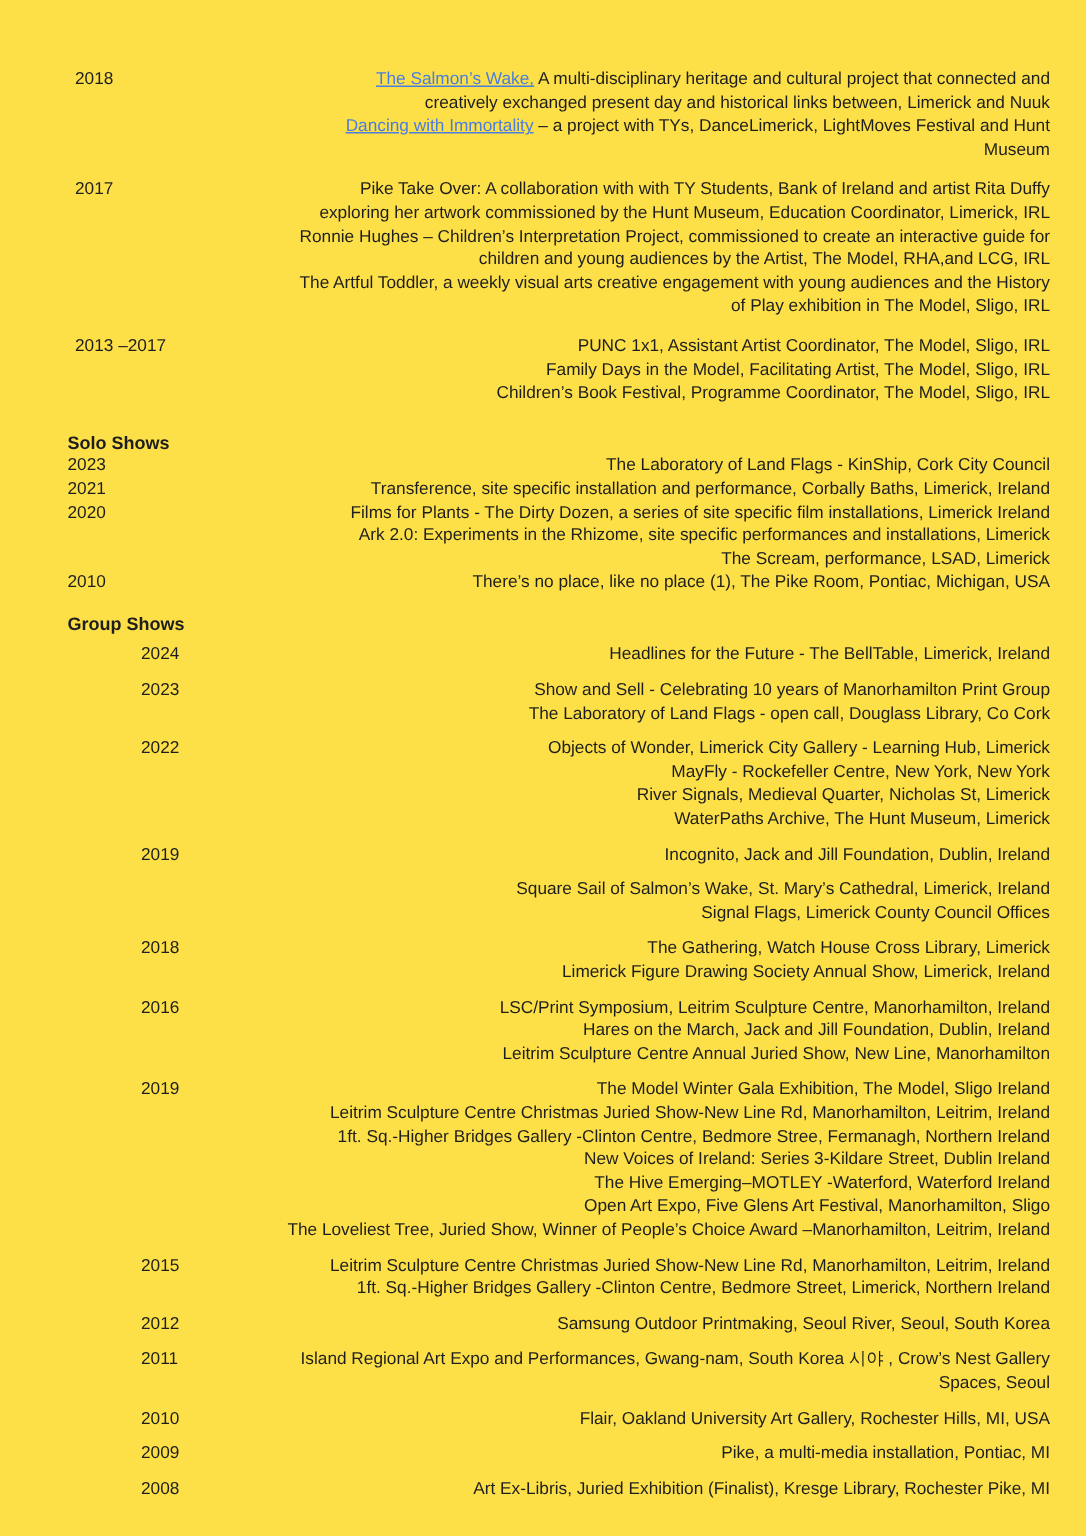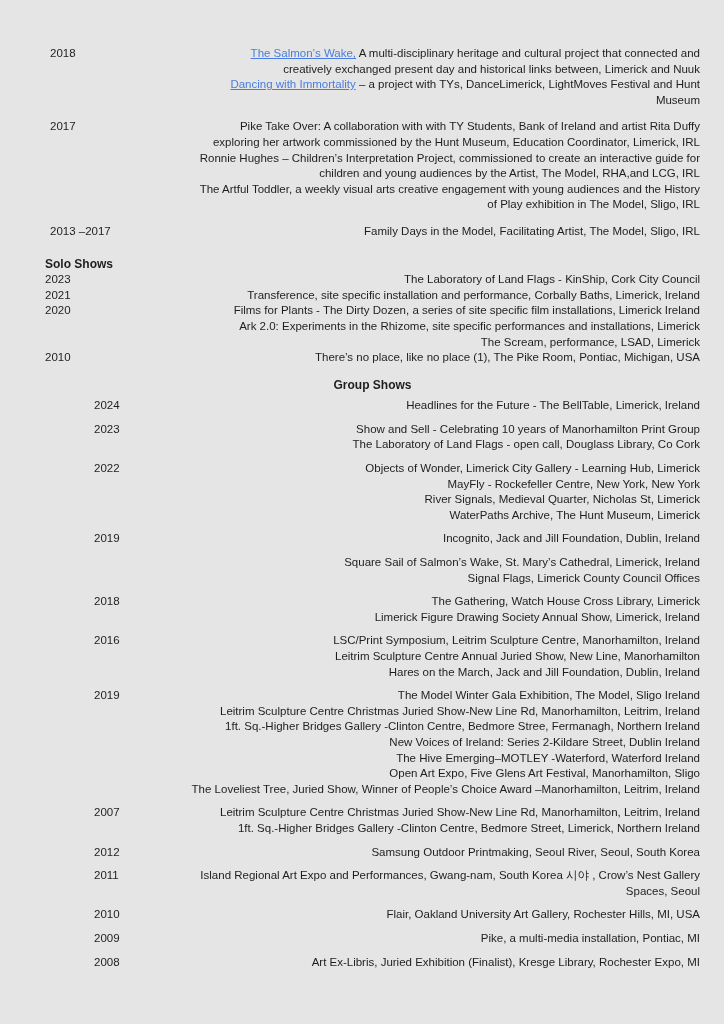--- a/index.html
+++ b/index.html
@@ -42,33 +42,33 @@
   .sec-group .year { width: 48px; padding-left: 7px; }
   .sec-group .entry { margin-bottom: 8px; margin-left: 42px; }
 
   .section-header {
     font-size: 12px;
     font-weight: bold;
     margin: 0;
     line-height: 15.6px;
   }
   .sec-solo .section-header { margin-top: 17px; }
-  .sec-group .section-header { margin-top: 12px; margin-bottom: 5px; text-align: center; }
+  .sec-group .section-header { margin-top: 12px; margin-bottom: 5px; }
 
   .link {
     color: var(--link-color, #4a7ddf);
     text-decoration: underline;
     cursor: pointer;
   }
   .italic { }
 </style>
 </head>
 <body>
 
-<div class="page" style="color: rgb(30, 30, 30); background: #e5e5e5;">
+<div class="page" style="color: rgb(30, 30, 30); background: #fde047;">
 
   <section class="sec sec-experience">
     <div class="entries">
         <div class="entry">
           <div class="year">2018</div>
           <div class="entry-body">
             <div class="line"><span class="link">The Salmon’s Wake,</span><span> A multi-disciplinary heritage and cultural project that connected and</span></div>
             <div class="line"><span>creatively exchanged present day and historical links between, Limerick and Nuuk</span></div>
             <div class="line"><span class="link">Dancing with Immortality</span><span> – a project with TYs, DanceLimerick, LightMoves Festival and Hunt</span></div>
             <div class="line"><span>Museum</span></div>
@@ -81,21 +81,23 @@
             <div class="line"><span>exploring her artwork commissioned by the Hunt Museum, Education Coordinator, Limerick, IRL</span></div>
             <div class="line"><span>Ronnie Hughes – Children’s Interpretation Project, commissioned to create an interactive guide for</span></div>
             <div class="line"><span>children and young audiences by the Artist, The Model, RHA,and LCG, IRL</span></div>
             <div class="line"><span>The Artful Toddler, a weekly visual arts creative engagement with young audiences and the History</span></div>
             <div class="line"><span>of Play exhibition in The Model, Sligo, IRL</span></div>
           </div>
         </div>
         <div class="entry">
           <div class="year">2013 –2017</div>
           <div class="entry-body">
+            <div class="line"><span>PUNC 1x1, Assistant Artist Coordinator, The Model, Sligo, IRL</span></div>
             <div class="line"><span>Family Days in the Model, Facilitating Artist, The Model, Sligo, IRL</span></div>
+            <div class="line"><span>Children’s Book Festival, Programme Coordinator, The Model, Sligo, IRL</span></div>
           </div>
         </div>
       </div>
   </section>
 
   <section class="sec sec-solo">
     <h2 class="section-header">Solo Shows</h2>
     <div class="entries">
         <div class="entry">
           <div class="year">2023</div>
@@ -168,38 +170,38 @@
           <div class="year">2018</div>
           <div class="entry-body">
             <div class="line"><span>The Gathering, Watch House Cross Library, Limerick</span></div>
             <div class="line"><span>Limerick Figure Drawing Society Annual Show, Limerick, Ireland</span></div>
           </div>
         </div>
         <div class="entry">
           <div class="year">2016</div>
           <div class="entry-body">
             <div class="line"><span>LSC/Print Symposium, Leitrim Sculpture Centre, Manorhamilton, Ireland</span></div>
+            <div class="line"><span>Hares on the March, Jack and Jill Foundation, Dublin, Ireland</span></div>
             <div class="line"><span>Leitrim Sculpture Centre Annual Juried Show, New Line, Manorhamilton</span></div>
-            <div class="line"><span>Hares on the March, Jack and Jill Foundation, Dublin, Ireland</span></div>
           </div>
         </div>
         <div class="entry">
           <div class="year">2019</div>
           <div class="entry-body">
             <div class="line"><span>The Model Winter Gala Exhibition, The Model, Sligo Ireland</span></div>
             <div class="line"><span>Leitrim Sculpture Centre Christmas Juried Show-New Line Rd, Manorhamilton, Leitrim, Ireland</span></div>
             <div class="line"><span>1ft. Sq.-Higher Bridges Gallery -Clinton Centre, Bedmore Stree, Fermanagh, Northern Ireland</span></div>
-            <div class="line"><span>New Voices of Ireland: Series 2-Kildare Street, Dublin Ireland</span></div>
+            <div class="line"><span>New Voices of Ireland: Series 3-Kildare Street, Dublin Ireland</span></div>
             <div class="line"><span>The Hive Emerging–MOTLEY -Waterford, Waterford Ireland</span></div>
             <div class="line"><span>Open Art Expo, Five Glens Art Festival, Manorhamilton, Sligo</span></div>
             <div class="line"><span>The Loveliest Tree, Juried Show, Winner of People’s Choice Award –Manorhamilton, Leitrim, Ireland</span></div>
           </div>
         </div>
         <div class="entry">
-          <div class="year">2007</div>
+          <div class="year">2015</div>
           <div class="entry-body">
             <div class="line"><span>Leitrim Sculpture Centre Christmas Juried Show-New Line Rd, Manorhamilton, Leitrim, Ireland</span></div>
             <div class="line"><span>1ft. Sq.-Higher Bridges Gallery -Clinton Centre, Bedmore Street, Limerick, Northern Ireland</span></div>
           </div>
         </div>
         <div class="entry">
           <div class="year">2012</div>
           <div class="entry-body">
             <div class="line"><span>Samsung Outdoor Printmaking, Seoul River, Seoul, South Korea</span></div>
           </div>
@@ -219,19 +221,19 @@
         </div>
         <div class="entry">
           <div class="year">2009</div>
           <div class="entry-body">
             <div class="line"><span class="italic">Pike</span><span>, a multi-media installation, Pontiac, MI</span></div>
           </div>
         </div>
         <div class="entry">
           <div class="year">2008</div>
           <div class="entry-body">
-            <div class="line"><span class="italic">Art Ex-Libris</span><span>, Juried Exhibition (Finalist), Kresge Library, Rochester Expo, MI</span></div>
+            <div class="line"><span class="italic">Art Ex-Libris</span><span>, Juried Exhibition (Finalist), Kresge Library, Rochester Pike, MI</span></div>
           </div>
         </div>
       </div>
   </section>
 
 </div>
 
 </body></html>

